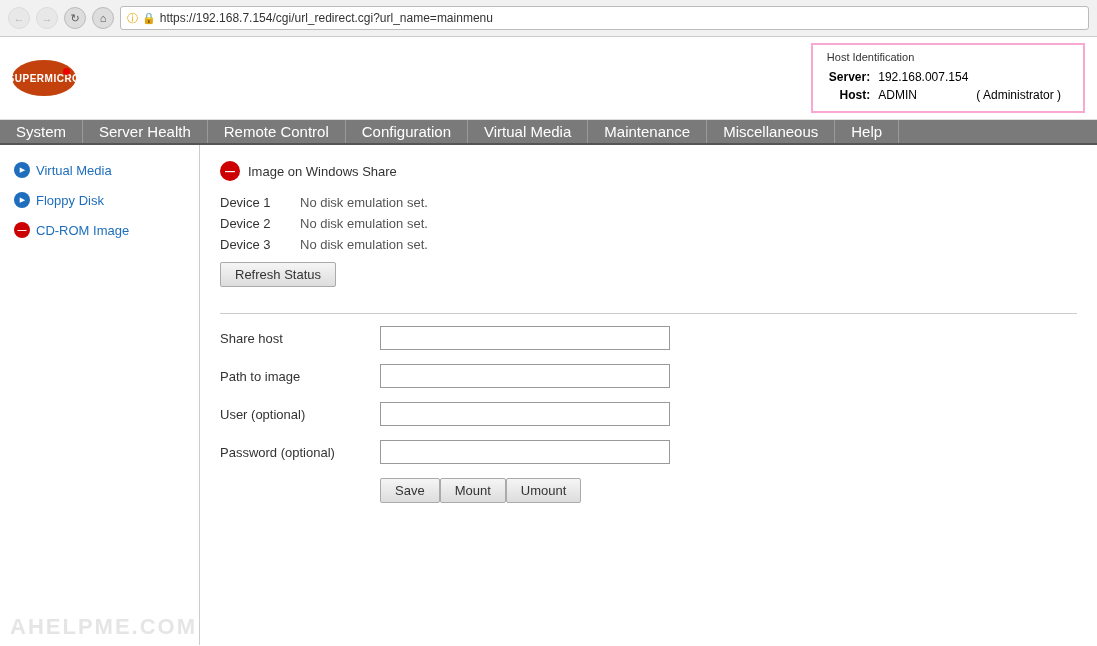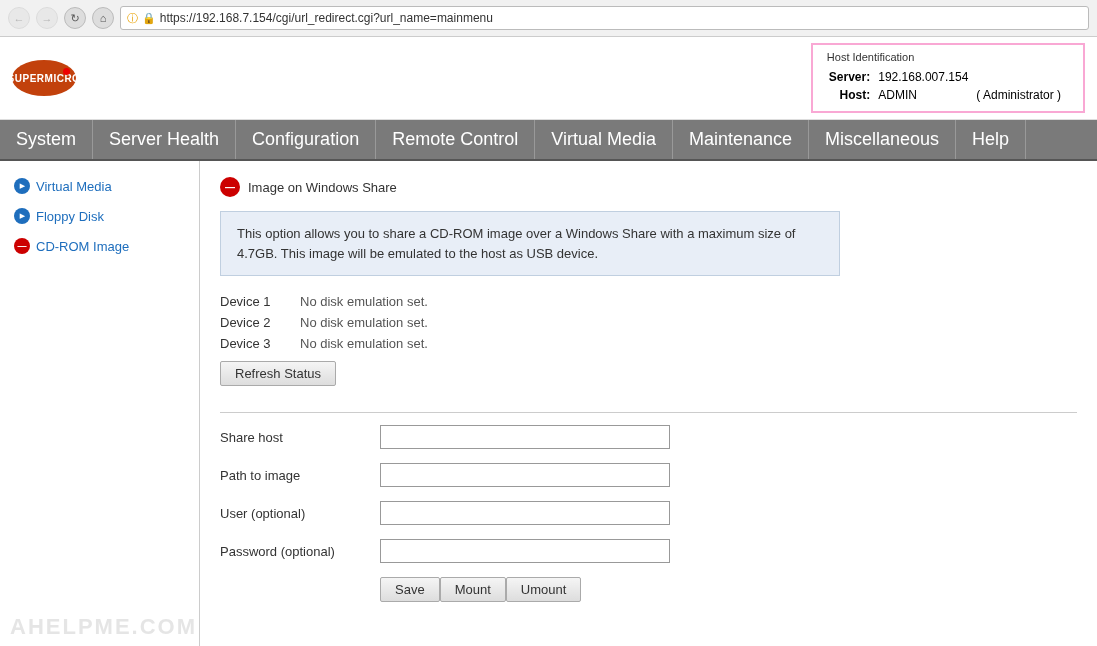--- a/index.html
+++ b/index.html
@@ -86,23 +86,23 @@
     .host-identification .label { font-weight: bold; text-align: right; }
 
     
     .nav-menu {
       background: #7a7a7a;
       display: flex;
       border-bottom: 2px solid #555;
     }
     .nav-menu-item {
       color: #fff;
-      padding: 9px 16px;
+      padding: 3px 16px;
       cursor: pointer;
-      font-size: 18px;
+      font-size: 15px;
       white-space: nowrap;
       border-right: 1px solid #999;
     }
 
     
     .main-layout {
       display: flex;
     }
     .sidebar {
       width: 200px;
@@ -291,22 +291,22 @@
         <td>( Administrator )</td>
       </tr>
     </tbody>
       </table>
   </div>
 </div>
 
 <div class="nav-menu">
   <div class="nav-menu-item">System</div>
   <div class="nav-menu-item">Server Health</div>
+  <div class="nav-menu-item">Remote Control</div>
   <div class="nav-menu-item">Configuration</div>
-  <div class="nav-menu-item">Remote Control</div>
   <div class="nav-menu-item">Virtual Media</div>
   <div class="nav-menu-item">Maintenance</div>
   <div class="nav-menu-item">Miscellaneous</div>
   <div class="nav-menu-item">Help</div>
 </div>
 
 <div class="main-layout">
 
   <div class="sidebar">
     <div class="sidebar-item">
@@ -322,23 +322,20 @@
       <a>CD-ROM Image</a>
     </div>
   </div>
 
   <div class="content">
     <div class="page-title">
       <div class="page-title-icon"></div>
       <span>Image on Windows Share</span>
     </div>
 
-    <div class="info-box">
-      <span>This option allows you to share a CD-ROM image over a Windows Share with a maximum size of 4.7GB. This image will be emulated to the host as USB device.</span>
-    </div>
 
     <div class="device-table">
       <div class="device-row">
         <span class="device-label">Device 1</span>
         <span class="device-value">No disk emulation set.</span>
       </div>
       <div class="device-row">
         <span class="device-label">Device 2</span>
         <span class="device-value">No disk emulation set.</span>
       </div>

